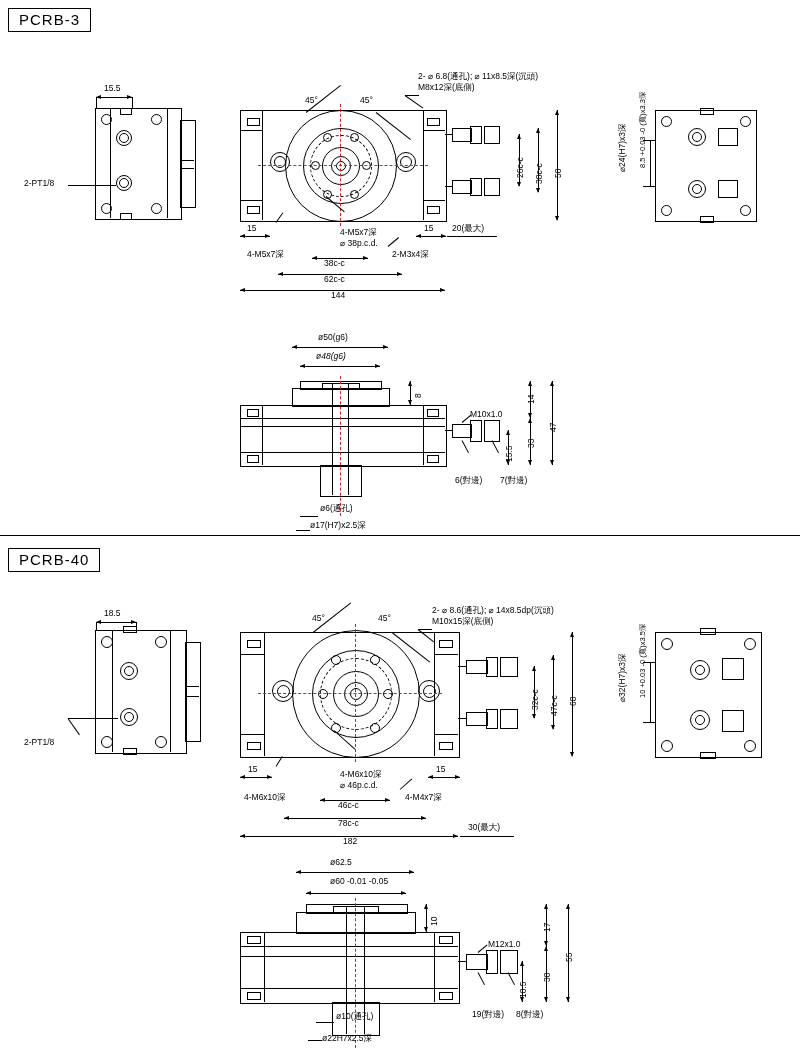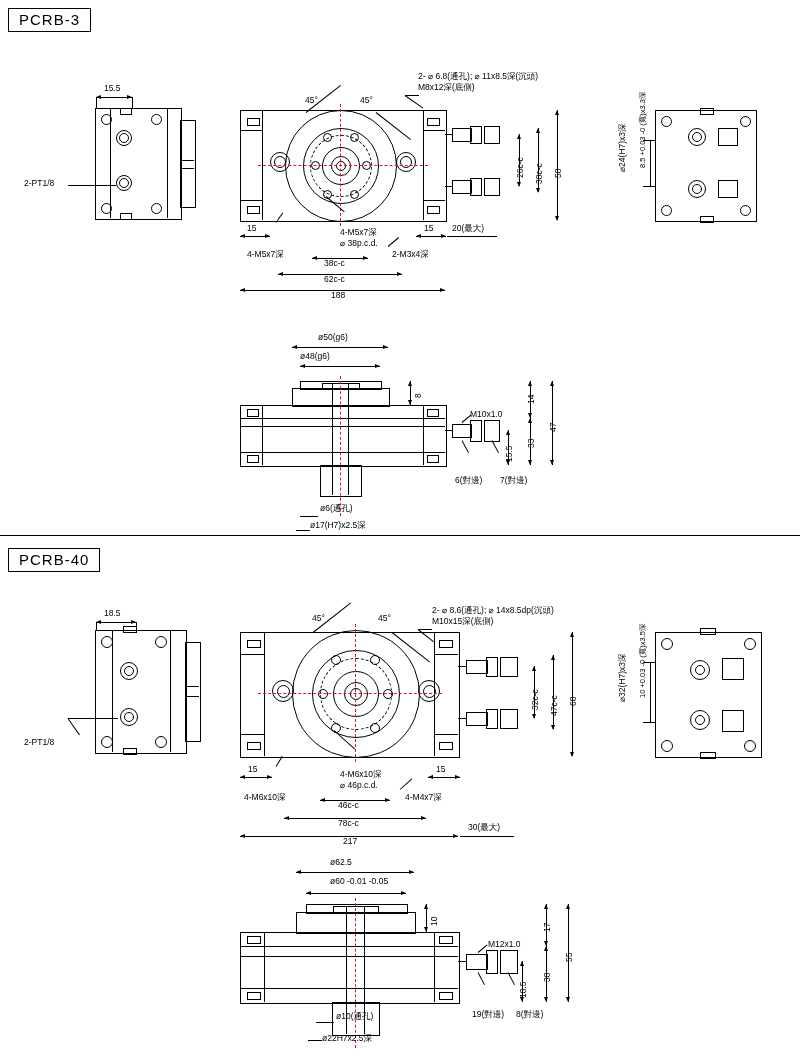--- a/index.html
+++ b/index.html
@@ -158,21 +158,21 @@
     <div class="lbl" style="left:324px;top:259px;">38c-c</div>
 
     <div class="ln h" style="left:278px;top:274px;width:124px;"></div>
     <div class="arL" style="left:278px;top:272px;"></div>
       <div class="arR" style="left:397px;top:272px;"></div>
     <div class="lbl" style="left:324px;top:275px;">62c-c</div>
 
     <div class="ln h" style="left:240px;top:290px;width:205px;"></div>
     <div class="arL" style="left:240px;top:288px;"></div>
       <div class="arR" style="left:440px;top:288px;"></div>
-    <div class="lbl" style="left:331px;top:291px;">188</div>
+    <div class="lbl" style="left:331px;top:291px;">144</div>
 
     <div class="ln v" style="left:519px;top:134px;height:52px;"></div>
     <div class="arU" style="left:517px;top:134px;"></div>
       <div class="arD" style="left:517px;top:182px;"></div>
     <div class="lbl vert" style="left:516px;top:178px;">26c-c</div>
     <div class="ln v" style="left:538px;top:128px;height:64px;"></div>
     <div class="arU" style="left:536px;top:128px;"></div>
       <div class="arD" style="left:536px;top:188px;"></div>
     <div class="lbl vert" style="left:535px;top:184px;">38c-c</div>
     <div class="ln v" style="left:557px;top:110px;height:110px;"></div>
@@ -201,21 +201,21 @@
     <div class="lbl vert" style="left:618px;top:172px;">⌀24(H7)x3深</div>
     <div class="lbl vert sm" style="left:639px;top:168px;">8.5 +0.03 -0 (寬)x3.3深</div>
   </div>
 
   <div>
 
     <div class="lbl" style="left:318px;top:333px;">ø50(g6)</div>
     <div class="ln h" style="left:292px;top:347px;width:96px;"></div>
     <div class="arL" style="left:292px;top:345px;"></div>
       <div class="arR" style="left:383px;top:345px;"></div>
-    <div class="lbl" style="left:300px;top:352px;">ø48(g6)</div>
+    <div class="lbl" style="left:316px;top:352px;font-style:italic;">ø48(g6)</div>
     <div class="ln h" style="left:300px;top:366px;width:80px;"></div>
     <div class="arL" style="left:300px;top:364px;"></div>
       <div class="arR" style="left:375px;top:364px;"></div>
 
     <div class="rect" style="left:240px;top:405px;width:205px;height:60px;"></div>
     <div class="ln h" style="left:240px;top:418px;width:205px;"></div>
     <div class="ln h" style="left:240px;top:426px;width:205px;"></div>
     <div class="ln h" style="left:240px;top:452px;width:205px;"></div>
     <div class="ln v" style="left:262px;top:405px;height:60px;"></div>
     <div class="ln v" style="left:423px;top:405px;height:60px;"></div>
@@ -381,21 +381,21 @@
     <div class="arL" style="left:320px;top:798px;"></div>
       <div class="arR" style="left:385px;top:798px;"></div>
     <div class="lbl" style="left:338px;top:801px;">46c-c</div>
     <div class="ln h" style="left:284px;top:818px;width:142px;"></div>
     <div class="arL" style="left:284px;top:816px;"></div>
       <div class="arR" style="left:421px;top:816px;"></div>
     <div class="lbl" style="left:338px;top:819px;">78c-c</div>
     <div class="ln h" style="left:240px;top:836px;width:218px;"></div>
     <div class="arL" style="left:240px;top:834px;"></div>
       <div class="arR" style="left:453px;top:834px;"></div>
-    <div class="lbl" style="left:343px;top:837px;">217</div>
+    <div class="lbl" style="left:343px;top:837px;">182</div>
 
     <div class="ln v" style="left:534px;top:666px;height:52px;"></div>
     <div class="arU" style="left:532px;top:666px;"></div>
       <div class="arD" style="left:532px;top:714px;"></div>
     <div class="lbl vert" style="left:531px;top:710px;">32c-c</div>
     <div class="ln v" style="left:553px;top:655px;height:74px;"></div>
     <div class="arU" style="left:551px;top:655px;"></div>
       <div class="arD" style="left:551px;top:725px;"></div>
     <div class="lbl vert" style="left:550px;top:716px;">47c-c</div>
     <div class="ln v" style="left:572px;top:632px;height:124px;"></div>

